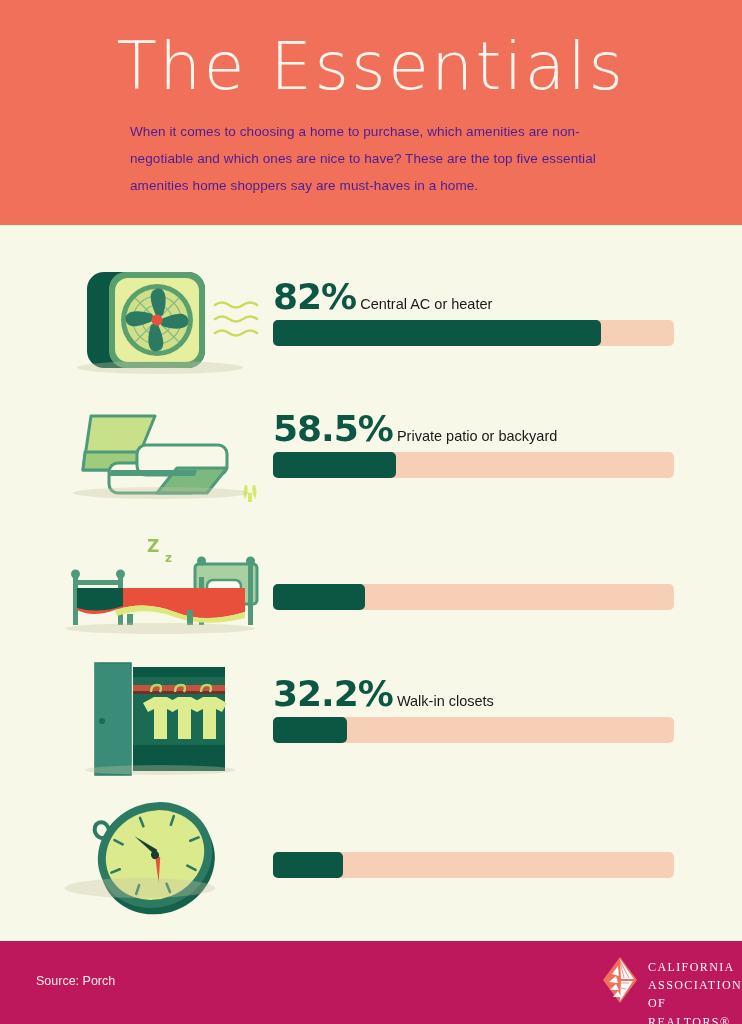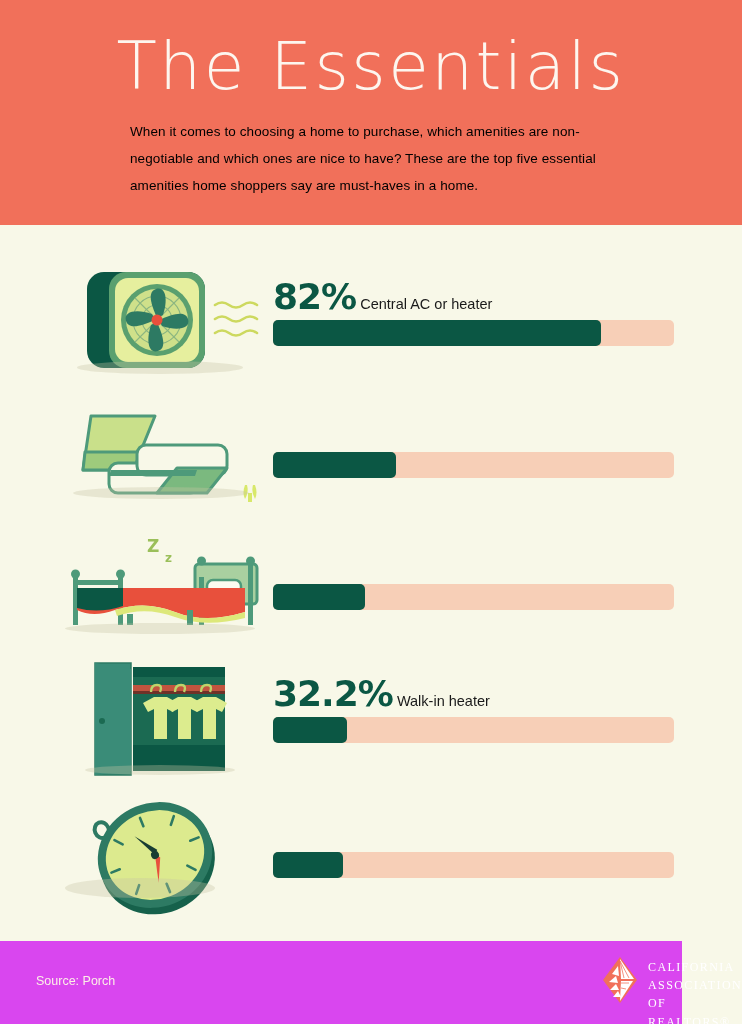--- a/index.html
+++ b/index.html
@@ -23,21 +23,21 @@
     font-weight:300;
     letter-spacing:2.5px;
     color:#fdf6ef;
     font-family:"DejaVu Sans", sans-serif;
     line-height:1.18;
   }
   .subtitle{
     position:absolute;left:130px;top:118px;width:490px;
     font-size:13.5px;
     line-height:2.0;
-    color:#000000;
+    color:#4c1d95;
     font-family:"Liberation Sans", sans-serif;
     letter-spacing:.1px;
   }
 
   
   .row{position:absolute;left:0;width:742px;height:130px;}
   .art{position:absolute;left:55px;top:0;width:210px;height:130px;}
   .stat{position:absolute;left:273px;top:0;width:420px;height:130px;}
 
   .pctline{position:absolute;left:0;top:18px;white-space:nowrap;}
@@ -60,22 +60,22 @@
     background:#0b5744;border-radius:5px;
   }
 
   .shadow{
     position:absolute;border-radius:50%;
     background:rgba(200,195,165,.34);
   }
 
   
   .footer{
-    position:absolute;left:0;top:941px;width:682px;height:83px;
-    background:#d946ef;
+    position:absolute;left:0;top:941px;width:742px;height:83px;
+    background:#be185d;
   }
   .source{
     position:absolute;left:36px;top:33px;
     font-size:12.5px;color:#fdeee7;
     font-family:"Liberation Sans", sans-serif;
   }
   .logo{position:absolute;left:596px;top:956px;width:110px;height:48px;}
   .logo-text{
     position:absolute;left:52px;top:2px;
     color:#ffffff;
@@ -147,20 +147,23 @@
         <path d="M122 78 L172 78 L152 103 L102 103 Z" fill="#7bb97f" stroke="#4e9a7a" stroke-width="3" stroke-linejoin="round"></path>
         <path d="M56 80 L142 80 L140 86 L54 86 Z" fill="#4e9a7a"></path>
         <g fill="#d8e86a">
           <path d="M190 95 q-3 8 0 14 q4 -7 2 -14 Z"></path>
           <path d="M200 95 q3 8 0 14 q-4 -7 -2 -14 Z"></path>
           <rect x="193" y="103" width="4" height="9"></rect>
         </g>
       </svg>
     </div>
     <div class="stat">
+      <div class="pctline">
+        <span class="pct">58.5%</span><span class="lab">Private patio or backyard</span>
+      </div>
       <div class="bar-track">
         <div class="bar-fill" style="width:123px;"></div>
       </div>
     </div>
   </div>
 
   <div class="row" style="top:522px;">
     <div class="art">
       <div class="shadow" style="left:10px;top:101px;width:190px;height:11px;"></div>
       <svg width="210" height="130" viewBox="0 0 210 130">
@@ -214,21 +217,21 @@
           <path d="M137 48 L148 42 L161 42 L172 48 L167 57 L161 54 L161 84 L148 84 L148 54 L142 57 Z"></path>
         </g>
         <rect x="40" y="8" width="36" height="112" fill="#3a8c78"></rect>
         <rect x="40" y="8" width="36" height="112" fill="none" stroke="#2d7a63" stroke-width="1.5"></rect>
         <path d="M40 8 L76 14 L76 116 L40 120 Z" fill="#3a8c78"></path>
         <circle cx="47" cy="66" r="3" fill="#1b6a52"></circle>
       </svg>
     </div>
     <div class="stat">
       <div class="pctline">
-        <span class="pct">32.2%</span><span class="lab">Walk-in heater</span>
+        <span class="pct">32.2%</span><span class="lab">Walk-in closets</span>
       </div>
       <div class="bar-track">
         <div class="bar-fill" style="width:74px;"></div>
       </div>
     </div>
   </div>
 
   <div class="row" style="top:790px;">
     <div class="art">
       <div class="shadow" style="left:10px;top:88px;width:150px;height:20px;"></div>

